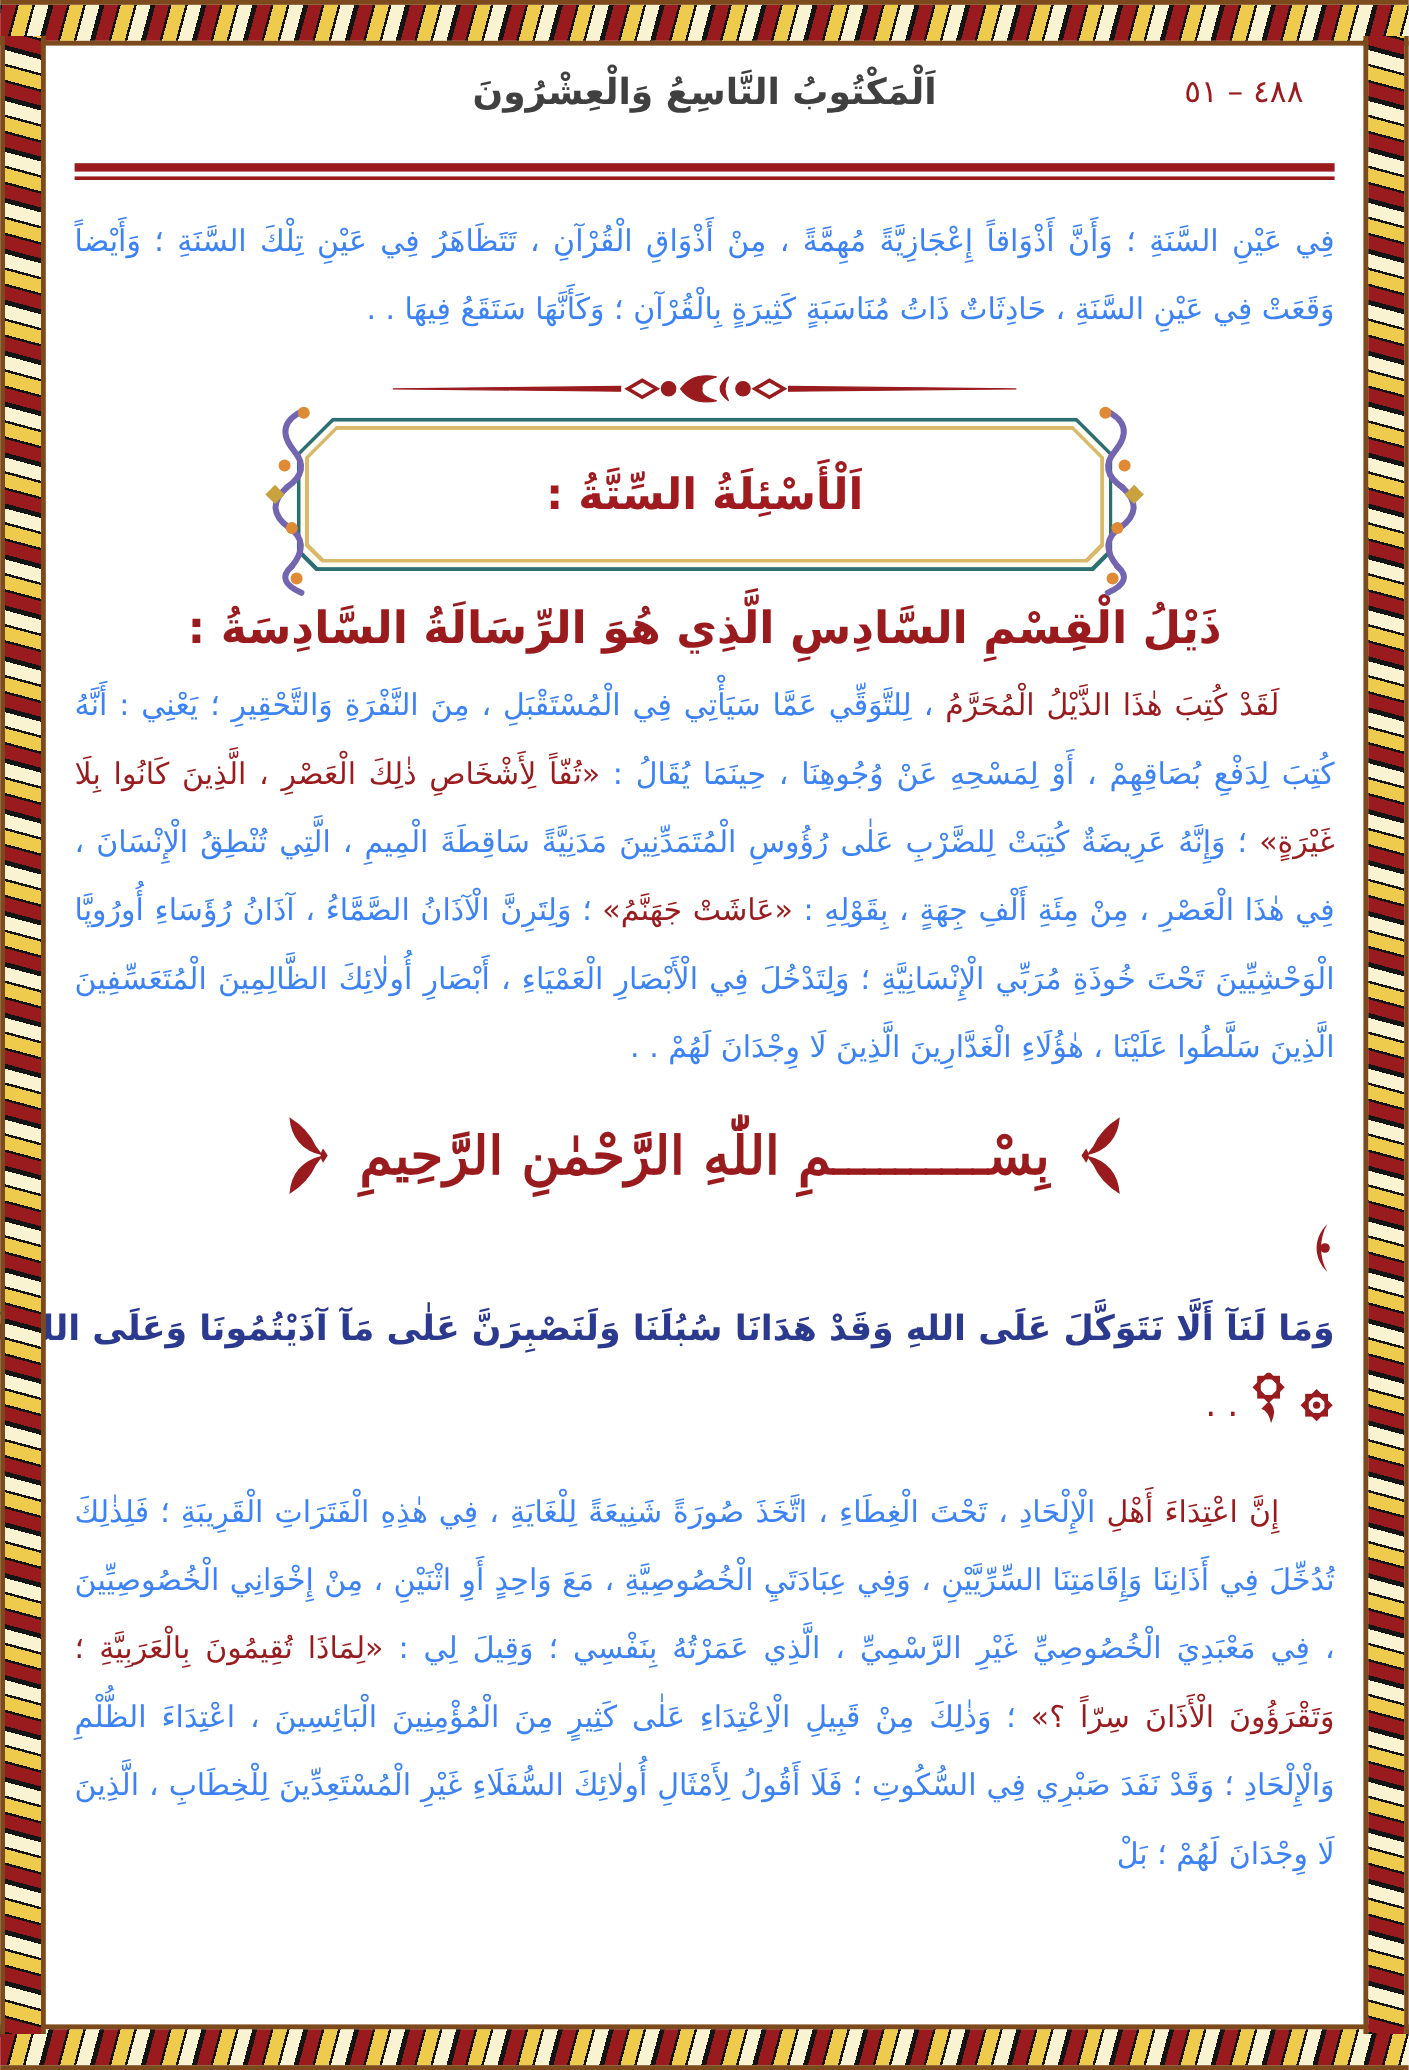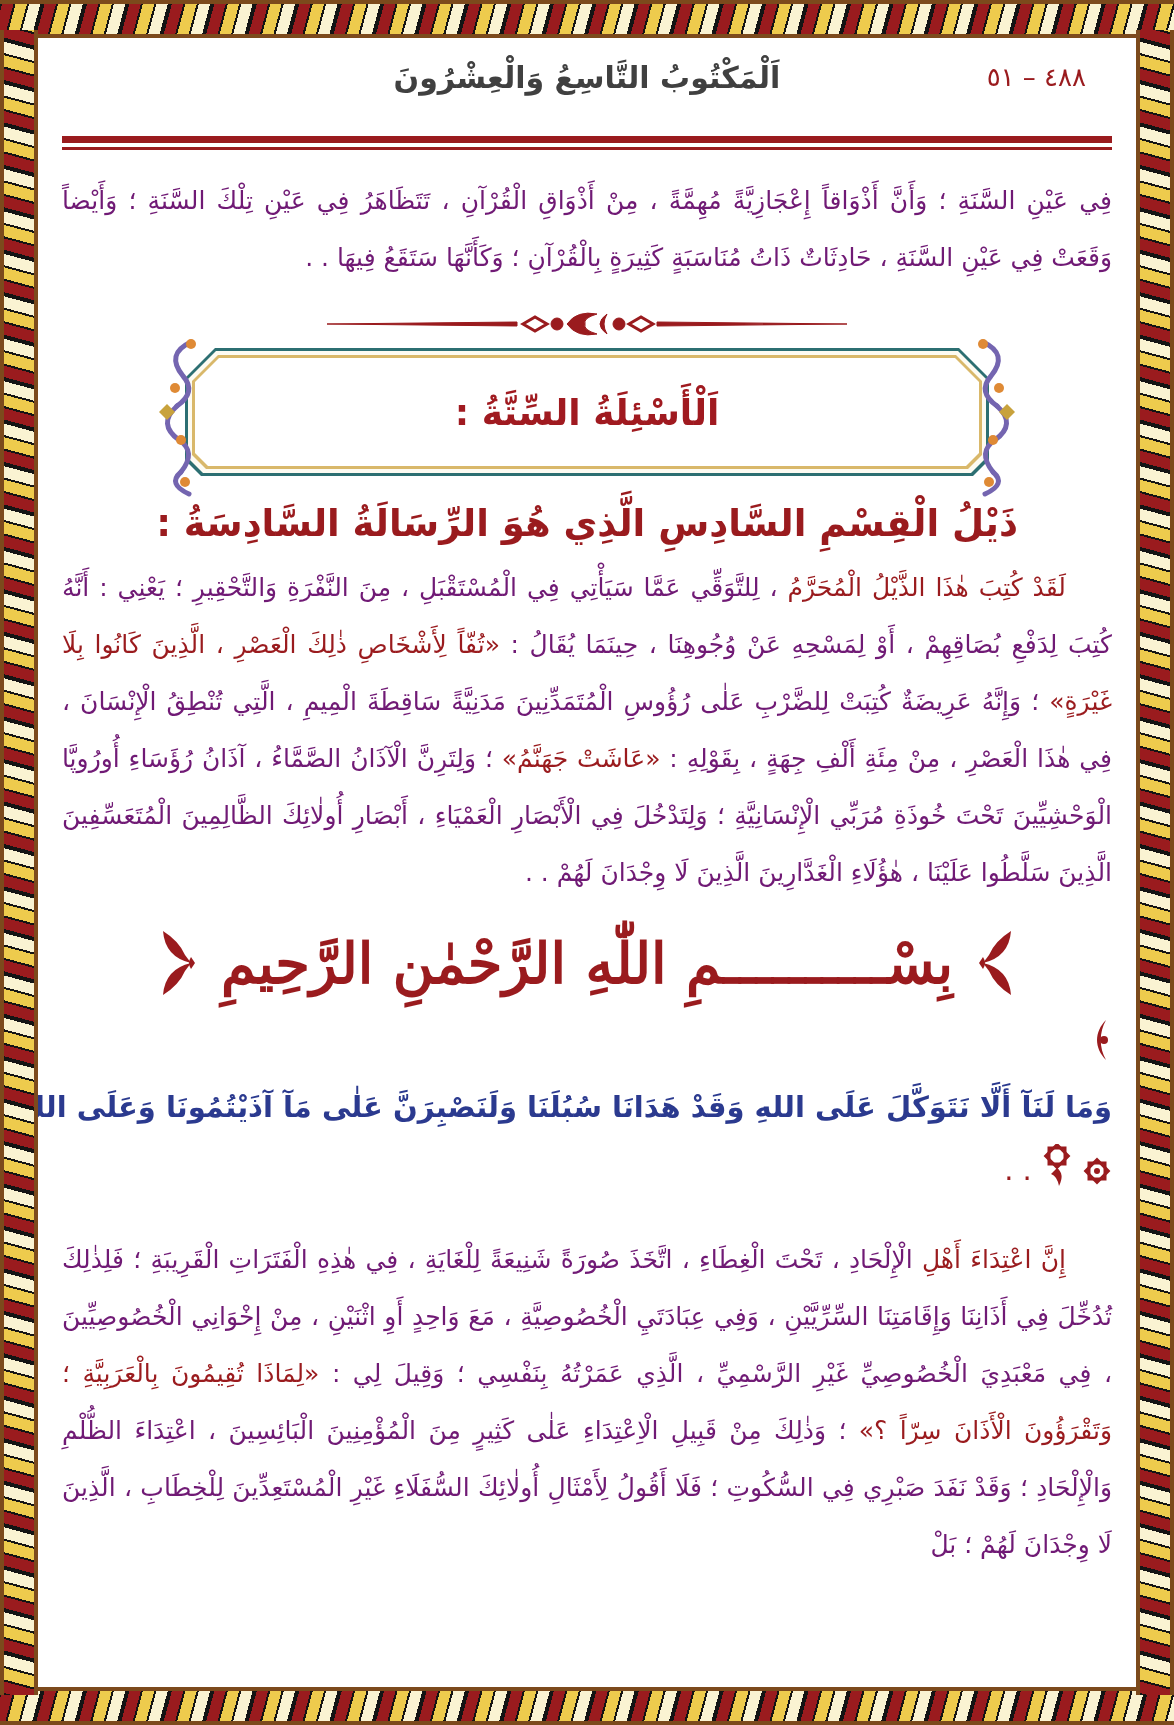--- a/index.html
+++ b/index.html
@@ -46,29 +46,29 @@
   .rule-thick { height:7px; background:#9a1b1e; margin-top:6px; }
   .rule-thin  { height:3px; background:#9a1b1e; margin-top:4px; }
 
   
   .para {
     font-size:25px; line-height:57px; text-align:justify; color:#161616;
     margin:0;
   }
   .intro { margin-top:22px; }
   .main-para { margin-top:14px; text-indent:46px; }
-  .seg-k { color:#701a75; }
+  .seg-k { color:#3b82f6; }
   .seg-r { color:#9a1b1e; font-weight:normal; }
   .seg-b { color:#2b3a8f; font-weight:bold; }
 
   
   .divider { margin:20px auto 6px auto; width:520px; height:36px; display:block; }
 
   
-  .box-wrap { position:relative; width:804px; margin:6px auto 0 auto; }
+  .box-wrap { position:relative; width:680px; margin:6px auto 0 auto; }
   .bx1 { background:#2c6f72; clip-path:polygon(30px 0,calc(100% - 30px) 0,100% 30px,100% calc(100% - 16px),calc(100% - 16px) 100%,16px 100%,0 calc(100% - 16px),0 30px); padding:3px; }
   .bx2 { background:#fdfbf2; clip-path:polygon(28px 0,calc(100% - 28px) 0,100% 28px,100% calc(100% - 15px),calc(100% - 15px) 100%,15px 100%,0 calc(100% - 15px),0 28px); padding:4px; }
   .bx3 { background:#d9b86a; clip-path:polygon(26px 0,calc(100% - 26px) 0,100% 26px,100% calc(100% - 14px),calc(100% - 14px) 100%,14px 100%,0 calc(100% - 14px),0 26px); padding:3px; }
   .bx4 {
     background:#ffffff; clip-path:polygon(24px 0,calc(100% - 24px) 0,100% 24px,100% calc(100% - 13px),calc(100% - 13px) 100%,13px 100%,0 calc(100% - 13px),0 24px);
     min-height:108px; display:flex; align-items:center; justify-content:center;
   }
   .box-title { color:#a01a20; font-size:36px; font-weight:bold; letter-spacing:2px; padding:10px 20px; }
   .flourish { position:absolute; top:-16px; width:64px; height:170px; z-index:2; }
   .flourish.fl-left  { left:-34px; }
@@ -78,21 +78,21 @@
   .subtitle {
     text-align:center; color:#9a1b1e; font-size:37px; font-weight:bold;
     margin-top:26px;
   }
 
   
   .basmala-row { display:flex; align-items:center; justify-content:center; gap:26px; margin:26px 0 6px 0; }
   .basmala-leaf { width:34px; height:72px; }
   .leaf-left { transform:scaleX(-1); }
   .basmala-text {
-    color:#9a1b1e; font-size:56px; font-weight:bold;
+    color:#9a1b1e; font-size:44px; font-weight:bold;
     font-family:"DejaVu Serif", serif;
   }
 
   
   .verse { font-size:29px; line-height:63px; font-weight:bold; text-align:justify; margin-top:14px; }
   .q-icon { display:inline-block; vertical-align:-6px; }
 
   .sp { white-space:pre; }
 </style>
 </head>

